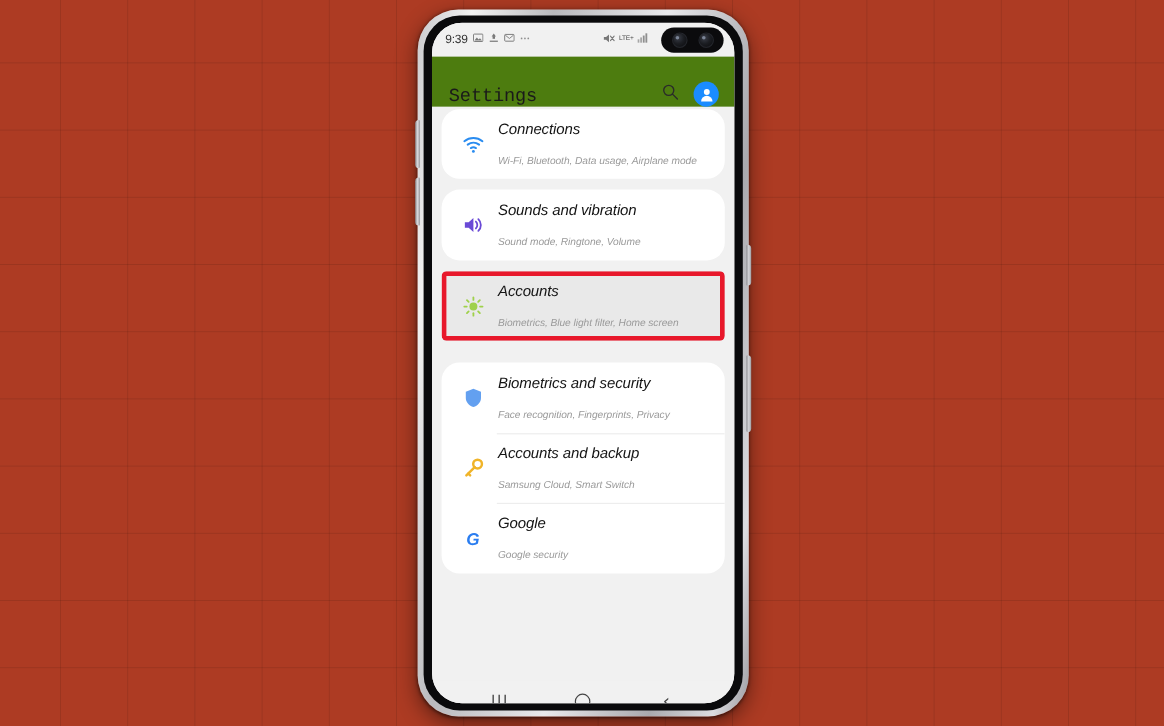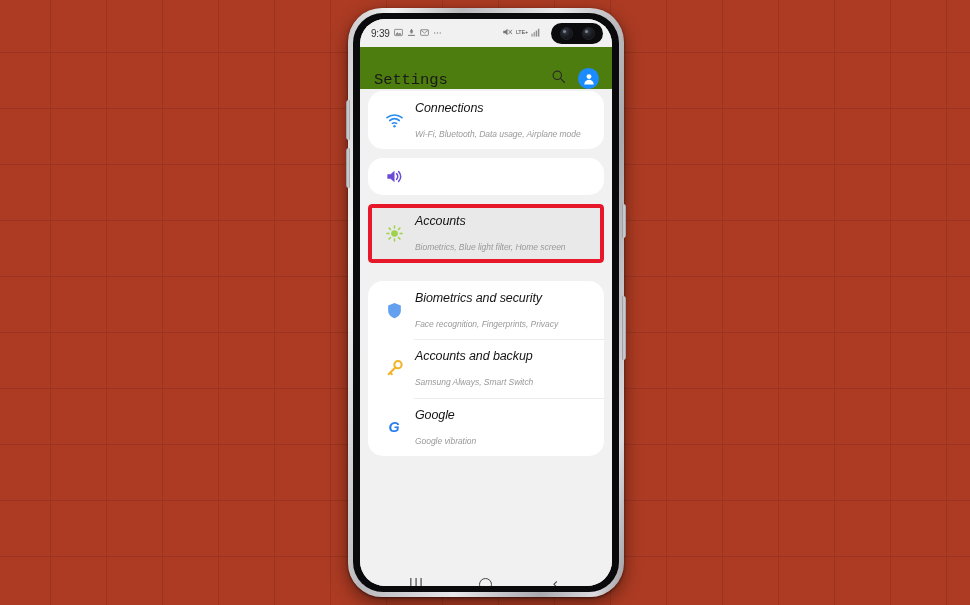--- a/index.html
+++ b/index.html
@@ -375,20 +375,24 @@
 
           <div class="card">
             <div class="row">
               <span class="row-icon">
                 <svg width="19" height="19" viewBox="0 0 24 24">
                   <path d="M3 9.2 H7 L12 4.6 V19.4 L7 14.8 H3 Z" fill="#6a4ad6"></path>
                   <path d="M14.6 8.4 A5 5 0 0 1 14.6 15.6" fill="none" stroke="#6a4ad6" stroke-width="1.9" stroke-linecap="round"></path>
                   <path d="M17.2 5.8 A8.6 8.6 0 0 1 17.2 18.2" fill="none" stroke="#6a4ad6" stroke-width="1.9" stroke-linecap="round"></path>
                 </svg>
               </span>
+              <div class="row-text">
+                <div class="row-title">Sounds and vibration</div>
+                <div class="row-sub">Sound mode, Ringtone, Volume</div>
+              </div>
             </div>
           </div>
 
           <div class="card highlighted">
             <div class="row">
               <span class="row-icon">
                 <svg width="19" height="19" viewBox="0 0 24 24">
                   <circle cx="12" cy="12" r="4.2" fill="#9fd14a"></circle>
                   <g stroke="#9fd14a" stroke-width="1.9" stroke-linecap="round">
                     <path d="M12 2.4 V5"></path>
@@ -427,32 +431,32 @@
             <div class="row">
               <span class="row-icon">
                 <svg width="19" height="19" viewBox="0 0 24 24">
                   <circle cx="16.4" cy="7.2" r="4.6" fill="none" stroke="#f0b429" stroke-width="2.6"></circle>
                   <path d="M13.4 10.4 L4.6 19.2" stroke="#f0b429" stroke-width="2.6" stroke-linecap="round"></path>
                   <path d="M6.6 17.2 L8.6 19.2" stroke="#f0b429" stroke-width="2.6" stroke-linecap="round"></path>
                 </svg>
               </span>
               <div class="row-text">
                 <div class="row-title">Accounts and backup</div>
-                <div class="row-sub">Samsung Always, Smart Switch</div>
+                <div class="row-sub">Samsung Cloud, Smart Switch</div>
               </div>
             </div>
             <div class="row">
               <span class="row-icon">
                 <svg width="18" height="18" viewBox="0 0 24 24">
                   <text x="12" y="19" font-family="'Liberation Sans', sans-serif" font-size="19" font-weight="bold" fill="#2a7df0" text-anchor="middle">G</text>
                 </svg>
               </span>
               <div class="row-text">
                 <div class="row-title">Google</div>
-                <div class="row-sub">Google vibration</div>
+                <div class="row-sub">Google security</div>
               </div>
             </div>
           </div>
 
         </div>
 
         <div id="nav-bar">
           <div class="nav-btn">
             <span id="nav-recents">|||</span>
           </div>

